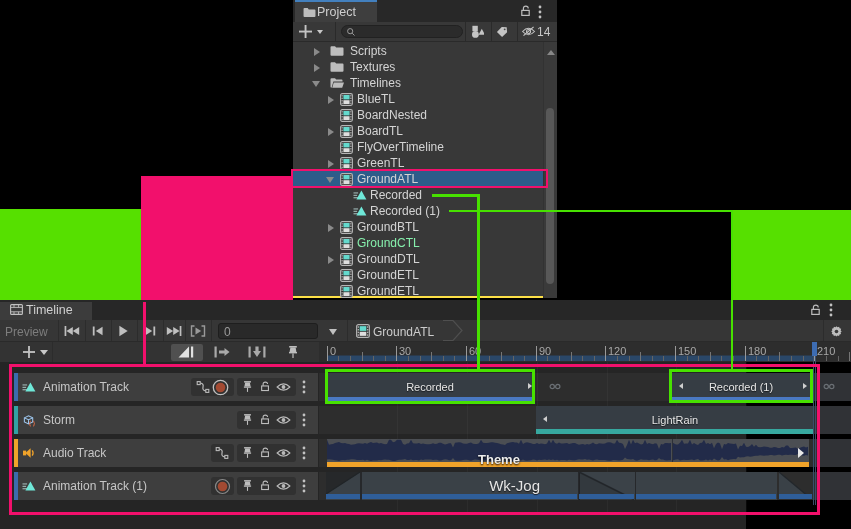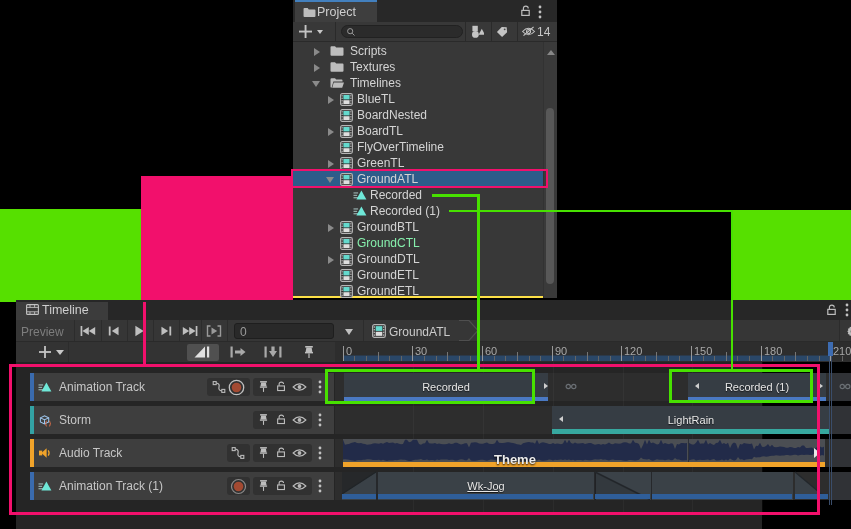--- a/index.html
+++ b/index.html
@@ -238,21 +238,21 @@
   <svg class="ab" style="left:47px;top:285px" width="13" height="13">
         <use href="#tlicon"></use>
       </svg>
   <div class="t" style="left:64px;top:283px;color:#d4d4d4;">GroundETL</div>
 
   <div style="left:250px;top:42px;width:14px;height:256px;background:#3a3a3a;border-left:1px solid #323232;"></div>
   <div style="left:254px;top:46px;width:0;height:0;border:4px solid transparent;border-bottom:5px solid #888;"></div>
   <div style="left:253px;top:108px;width:8px;height:176px;background:#585858;border-radius:4px;"></div>
 </div>
 
-<div id="tl" style="left:16px;top:300px;width:746px;height:229px;background:#252525;">
+<div id="tl" style="left:0;top:300px;width:746px;height:229px;background:#252525;">
 
   <div style="left:0;top:0;width:851px;height:20px;background:#272727;"></div>
   <div style="left:0;top:2px;width:92px;height:18px;background:#3c3c3c;"></div>
   <svg class="ab" style="left:10px;top:4px" width="13" height="11">
         <use href="#filmtab"></use>
       </svg>
   <div class="t" style="left:26px;top:2px;font-size:12.5px;">Timeline</div>
   <svg class="ab" style="left:810px;top:4px" width="12" height="12">
         <use href="#lockopen"></use>
       </svg>
@@ -532,21 +532,21 @@
   <div class="t" style="left:478px;top:144px;color:#ececec;font-size:13px;font-weight:bold;text-shadow:0 1px 2px #000;margin-top:8px;">Theme</div>
   <div style="left:798px;top:148px;width:0;height:0;border:5px solid transparent;border-left:6px solid #e8e8e8;"></div>
   <div style="left:326px;top:172px;width:252px;height:28px;background:#3a4147;"></div>
   <svg class="ab" style="left:326px;top:172px" width="34" height="28">
         <path d="M0 0 L34 0 L0 22 Z" fill="#26282a"></path>
         <path d="M34 0 L0 22" stroke="#202427" stroke-width="1.2"></path>
       </svg>
   <div style="left:360px;top:172px;width:2px;height:28px;background:#26282b;"></div>
   <div style="left:326px;top:194px;width:34px;height:5px;background:#2f5e99;"></div>
   <div style="left:362px;top:194px;width:215px;height:5px;background:#2f5e99;"></div>
-  <div class="t" style="left:400px;top:178px;width:140px;text-align:center;color:#e6e6e6;font-size:11px;text-shadow:0 1px 1px #16181a;text-decoration:underline;">Wk-Jog</div>
+  <div class="t" style="left:400px;top:178px;width:140px;text-align:right;color:#e6e6e6;font-size:15px;text-shadow:0 1px 1px #16181a;">Wk-Jog</div>
   <div style="left:577.5px;top:172px;width:2px;height:28px;background:#26282b;"></div>
   <div style="left:579.5px;top:172px;width:55px;height:28px;background:#3b4248;"></div>
   <div style="left:634.5px;top:172px;width:2px;height:28px;background:#26282b;"></div>
   <svg class="ab" style="left:579px;top:172px" width="55" height="28">
         <path d="M0 0 L55 28 L0 28 Z" fill="rgba(0,0,0,0.13)"></path>
         <path d="M0 0 L55 27.5" stroke="#23272b" stroke-width="1.6"></path>
       </svg>
   <div style="left:579px;top:194px;width:55px;height:5px;background:#2f5e99;"></div>
   <div style="left:636px;top:172px;width:141px;height:28px;background:#3a4147;"></div>
   <div style="left:636px;top:194px;width:140px;height:5px;background:#2f5e99;"></div>

